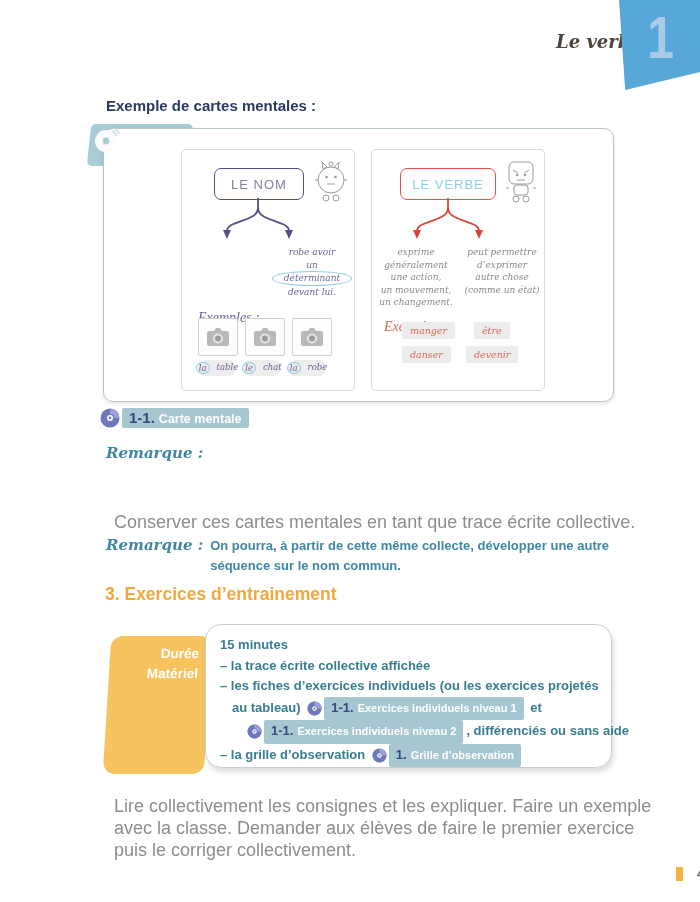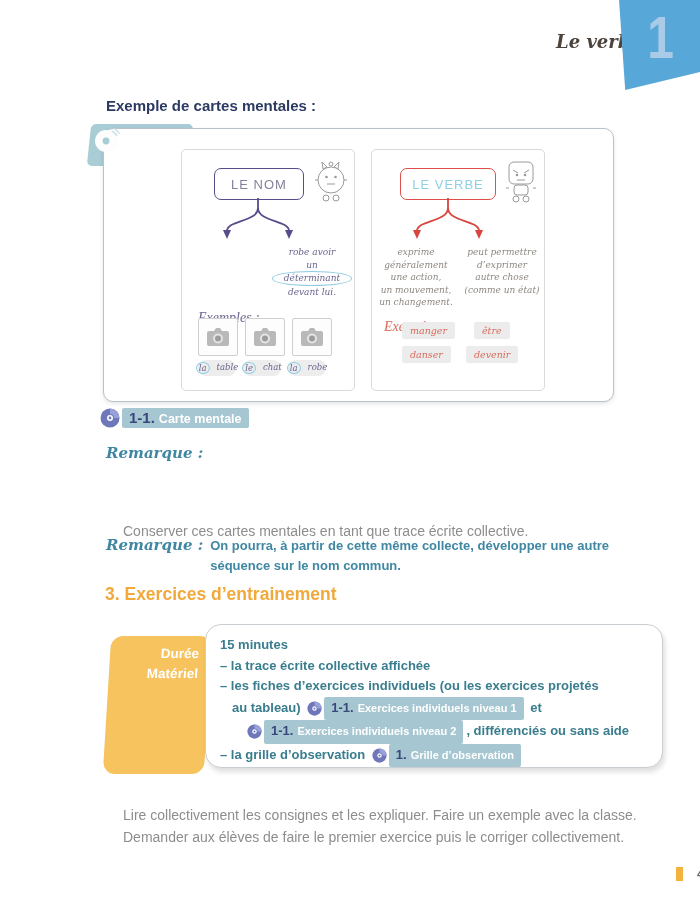--- a/index.html
+++ b/index.html
@@ -65,30 +65,30 @@
   .resource-line .badge-num{font-size:15px;}
   .resource-line .badge-label{font-size:12.5px;}
 
   
   .remark{left:106px;width:515px;display:flex;gap:7px;}
   .remark-1{top:444px;}
   .remark-2{top:536px;}
   .remark-label{font-family:"DejaVu Serif",serif;font-style:italic;font-weight:bold;
     font-size:15px;color:#3f87a2;white-space:nowrap;flex:0 0 auto;}
   .remark-text{font-size:13px;font-weight:bold;color:#3f87a2;line-height:19.5px;width:432px;}
-  .gray-par{position:absolute;font-size:14px;color:#8d8d8d;line-height:22px;margin:17px;}
+  .gray-par{position:absolute;font-size:18px;color:#8d8d8d;line-height:22px;margin:8px;}
   .par-keep{left:106px;top:503px;width:530px;}
   .par-bottom{left:106px;top:787px;width:540px;}
 
   
   .yellow-label{left:107px;top:636px;width:101px;height:138px;background:#f6c35e;
     border-radius:12px;transform:skewX(-3.5deg);z-index:0;text-align:right;
     padding:8px 12px 0 0;box-sizing:border-box;}
   .yellow-label span{display:block;color:#ffffff;font-weight:bold;font-size:13.5px;line-height:20px;}
-  .materials-box{left:205px;top:624px;width:458px;height:144px;background:#fff;
+  .materials-box{left:205px;top:624px;width:407px;height:144px;background:#fff;
     border:1.5px solid #c9ced2;border-radius:16px;z-index:1;
     box-shadow:2px 4px 5px rgba(0,0,0,.13);box-sizing:border-box;padding:10px 0 0 14px;}
   .mline{font-size:13px;font-weight:bold;color:#397d8e;line-height:20.5px;white-space:nowrap;}
   .ind1{padding-left:12px;}
   .ind2{padding-left:24px;}
   .mline .badge{margin:0 3px;}
   .mline .badge svg{width:15px;height:15px;}
 
   
   .page-num{left:676px;top:866px;display:flex;align-items:center;gap:14px;text-align:center;}

